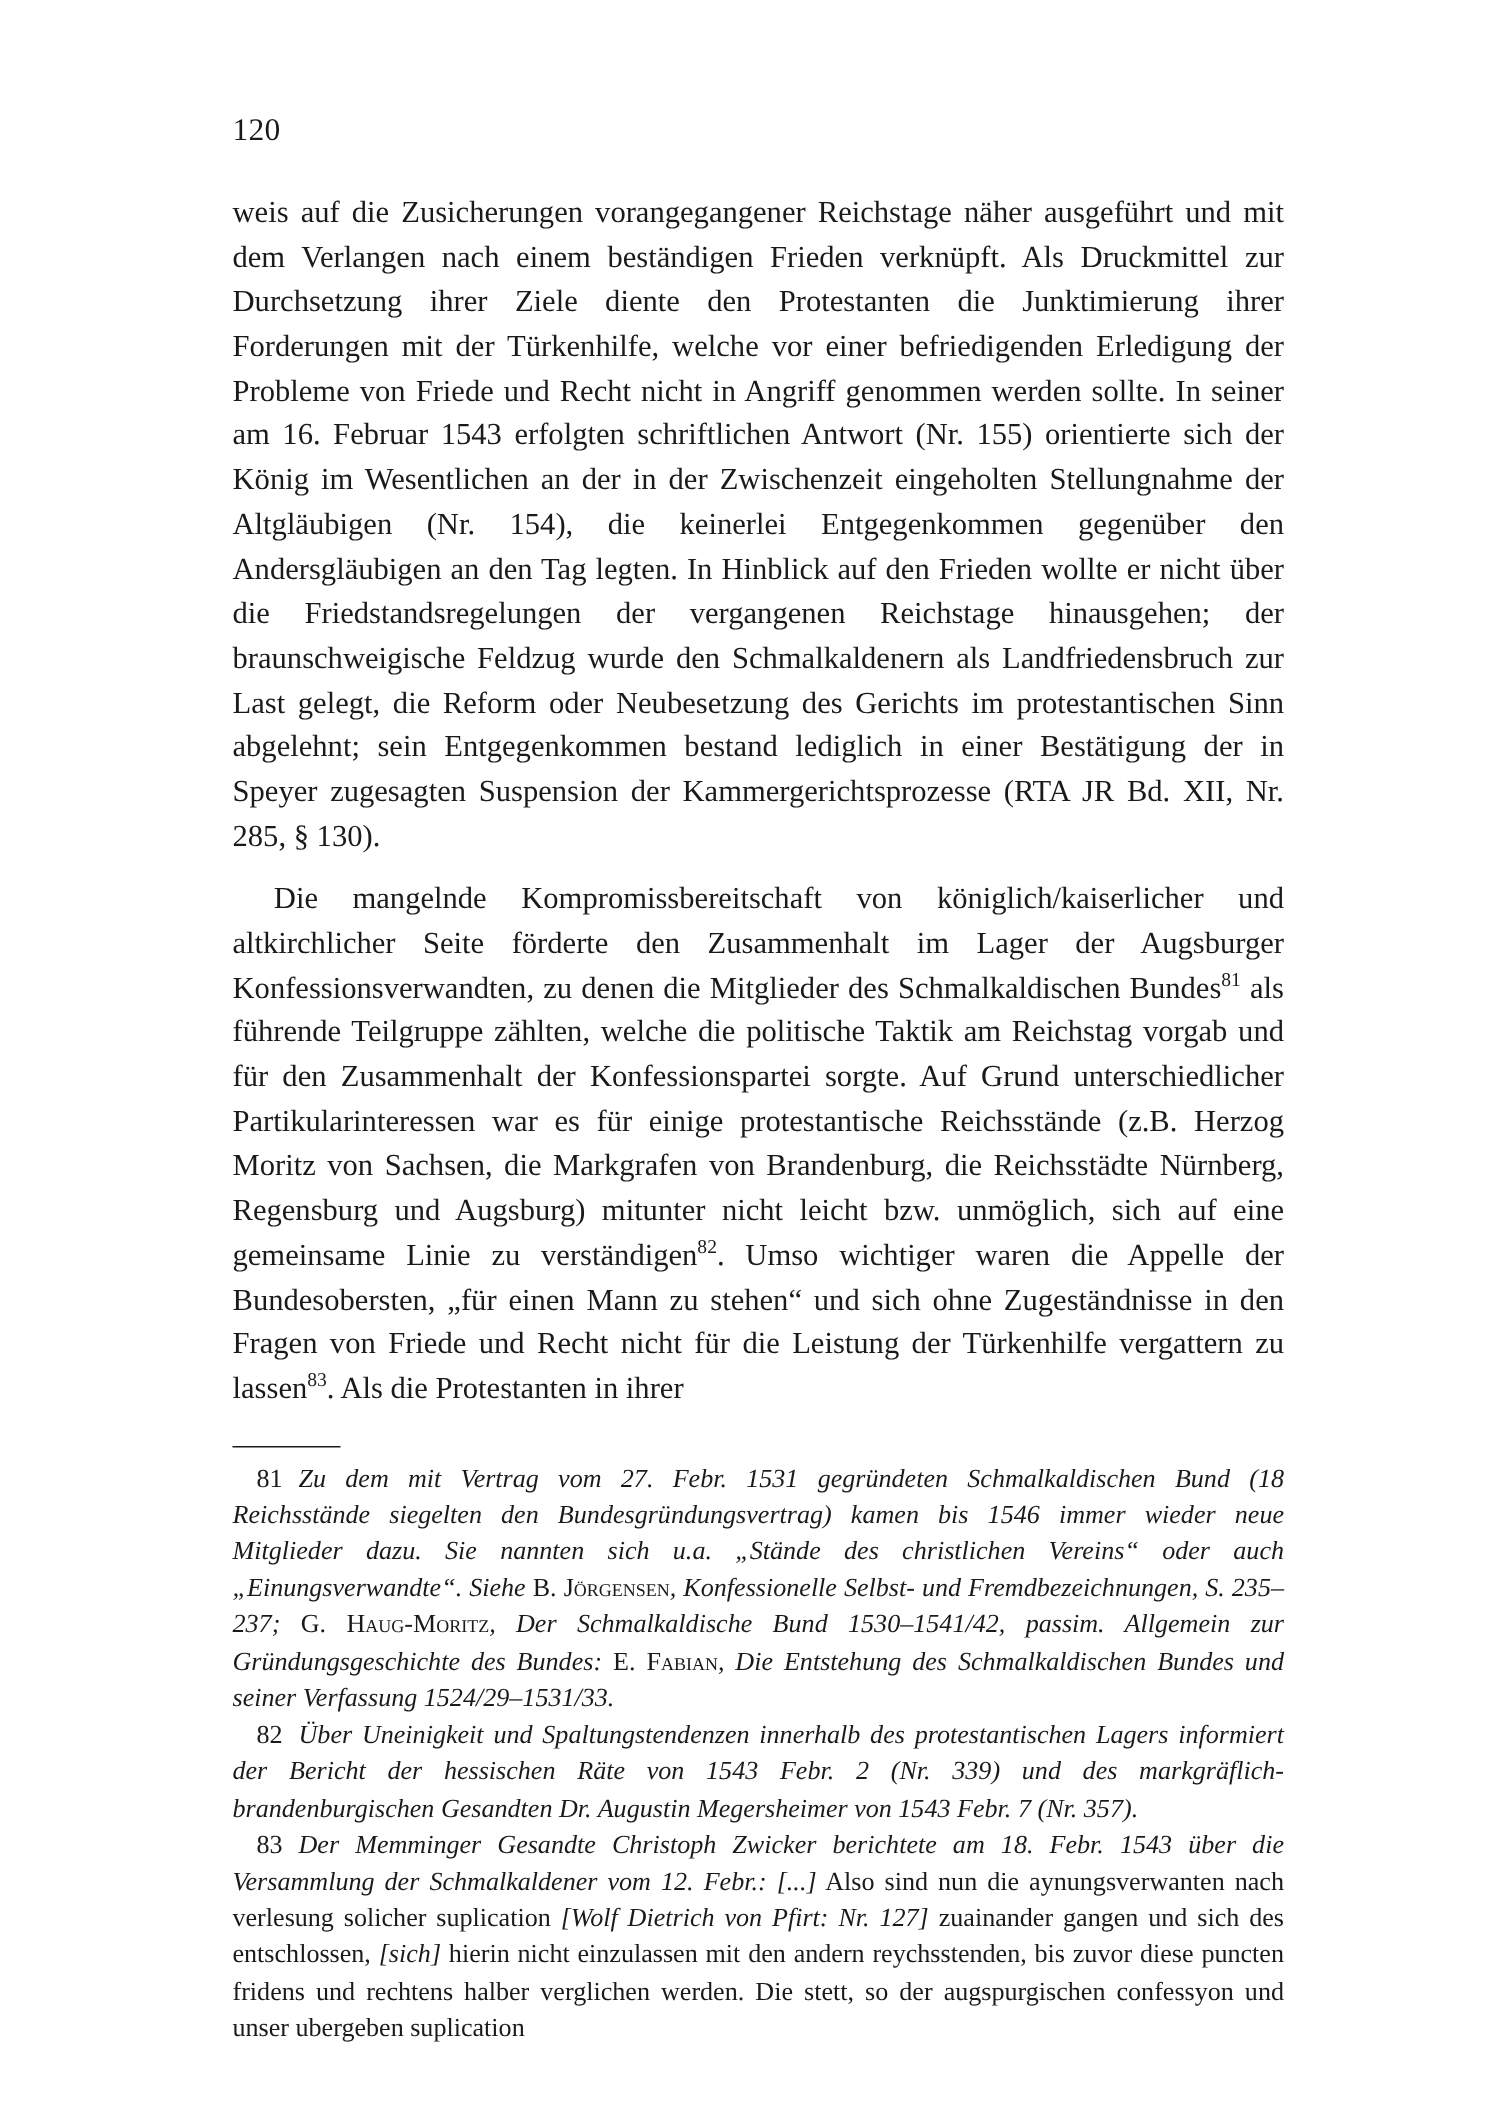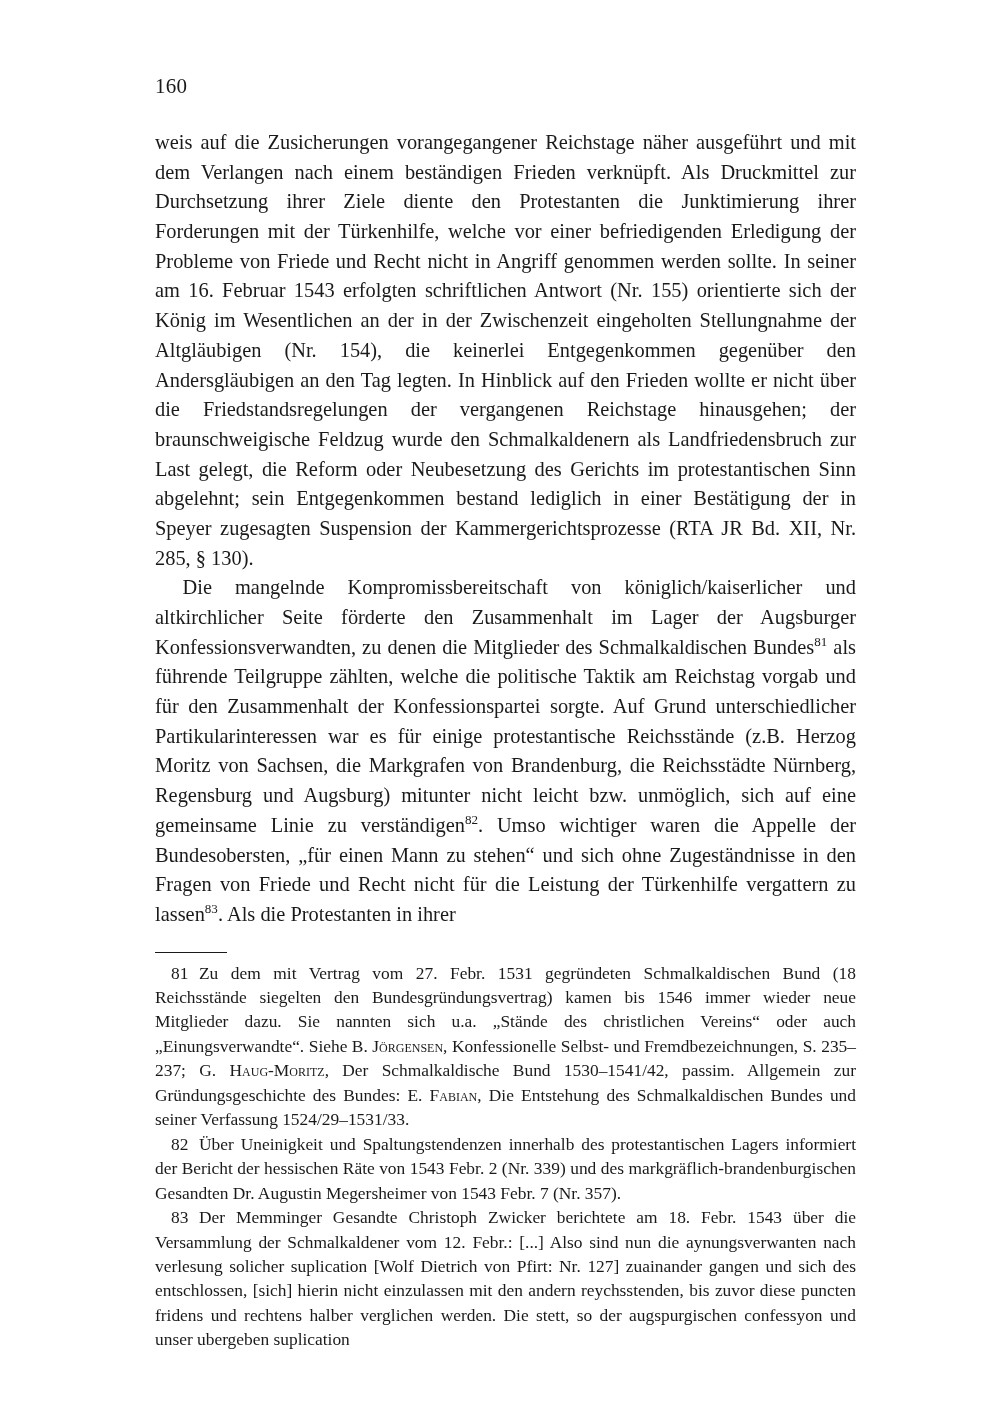--- a/index.html
+++ b/index.html
@@ -45,20 +45,21 @@
     text-align: justify;
     text-justify: inter-word;
     hyphens: manual;
     font-family: Liberation Serif, serif;
   }
   .body-text p {
     margin: 0;
   }
   .body-text p.indent {
     text-indent: 1.35em;
+    margin-top: 12px;
   }
   sup {
     font-size: 0.64em;
     vertical-align: super;
     line-height: 0;
   }
   .footnote-rule {
     width: 72px;
     height: 1px;
     background: #1a1a1a;
@@ -72,32 +73,33 @@
   .footnotes p {
     margin: 0;
     padding-left: 0;
   }
   .fn-num {
     display: inline-block;
     width: 44px;
     text-indent: 16px;
   }
   .ital {
+    font-style: italic;
   }
   .sc {
     font-variant: small-caps;
   }
 </style>
 </head>
 <body>
 
 <div class="page">
 
   <div class="running-head">
-    <span class="folio">160</span>
+    <span class="folio">120</span>
   </div>
 
   <div class="body-text">
     <p>weis auf die Zusicherungen vorangegangener Reichstage näher ausgeführt und mit dem Verlangen nach einem beständigen Frieden verknüpft. Als Druckmittel zur Durchsetzung ihrer Ziele diente den Protestanten die Junktimierung ihrer Forderungen mit der Türkenhilfe, welche vor einer befriedigenden Erledigung der Probleme von Friede und Recht nicht in Angriff genommen werden sollte. In seiner am 16. Februar 1543 erfolgten schriftlichen Antwort (Nr. 155) orientierte sich der König im Wesentlichen an der in der Zwischenzeit eingeholten Stellungnahme der Altgläubigen (Nr. 154), die keinerlei Entgegenkommen gegenüber den Andersgläubigen an den Tag legten. In Hinblick auf den Frieden wollte er nicht über die Friedstandsregelungen der vergangenen Reichstage hinausgehen; der braunschweigische Feldzug wurde den Schmalkaldenern als Landfriedensbruch zur Last gelegt, die Reform oder Neubesetzung des Gerichts im protestantischen Sinn abgelehnt; sein Entgegenkommen bestand lediglich in einer Bestätigung der in Speyer zugesagten Suspension der Kammergerichtsprozesse (RTA JR Bd. XII, Nr. 285, § 130).</p>
     <p class="indent"><span>Die mangelnde Kompromissbereitschaft von königlich/kaiserlicher und altkirchlicher Seite förderte den Zusammenhalt im Lager der Augsburger Konfessionsverwandten, zu denen die Mitglieder des Schmalkaldischen Bundes</span><sup>81</sup><span> als führende Teilgruppe zählten, welche die politische Taktik am Reichstag vorgab und für den Zusammenhalt der Konfessionspartei sorgte. Auf Grund unterschiedlicher Partikularinteressen war es für einige protestantische Reichsstände (z.B. Herzog Moritz von Sachsen, die Markgrafen von Brandenburg, die Reichsstädte Nürnberg, Regensburg und Augsburg) mitunter nicht leicht bzw. unmöglich, sich auf eine gemeinsame Linie zu verständigen</span><sup>82</sup><span>. Umso wichtiger waren die Appelle der Bundesobersten, „für einen Mann zu stehen“ und sich ohne Zugeständnisse in den Fragen von Friede und Recht nicht für die Leistung der Türkenhilfe vergattern zu lassen</span><sup>83</sup><span>. Als die Protestanten in ihrer</span></p>
   </div>
 
   <div class="footnote-rule"></div>
 
   <div class="footnotes">

